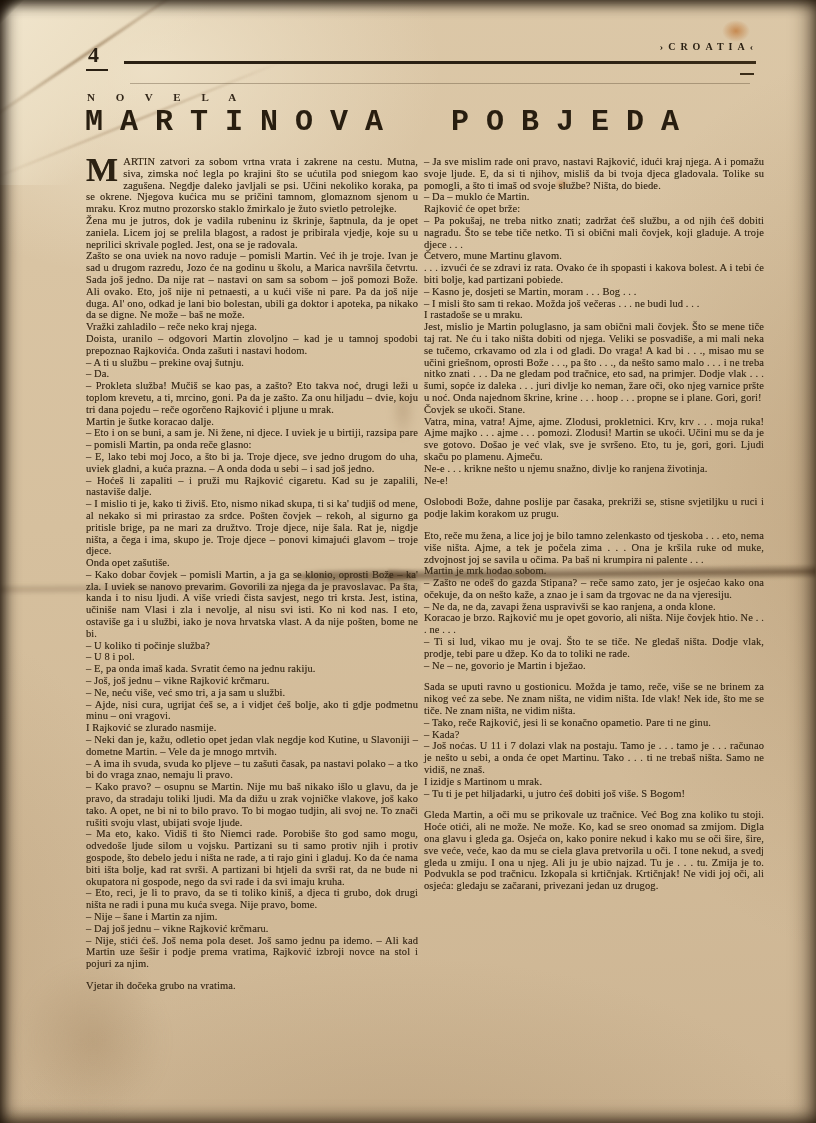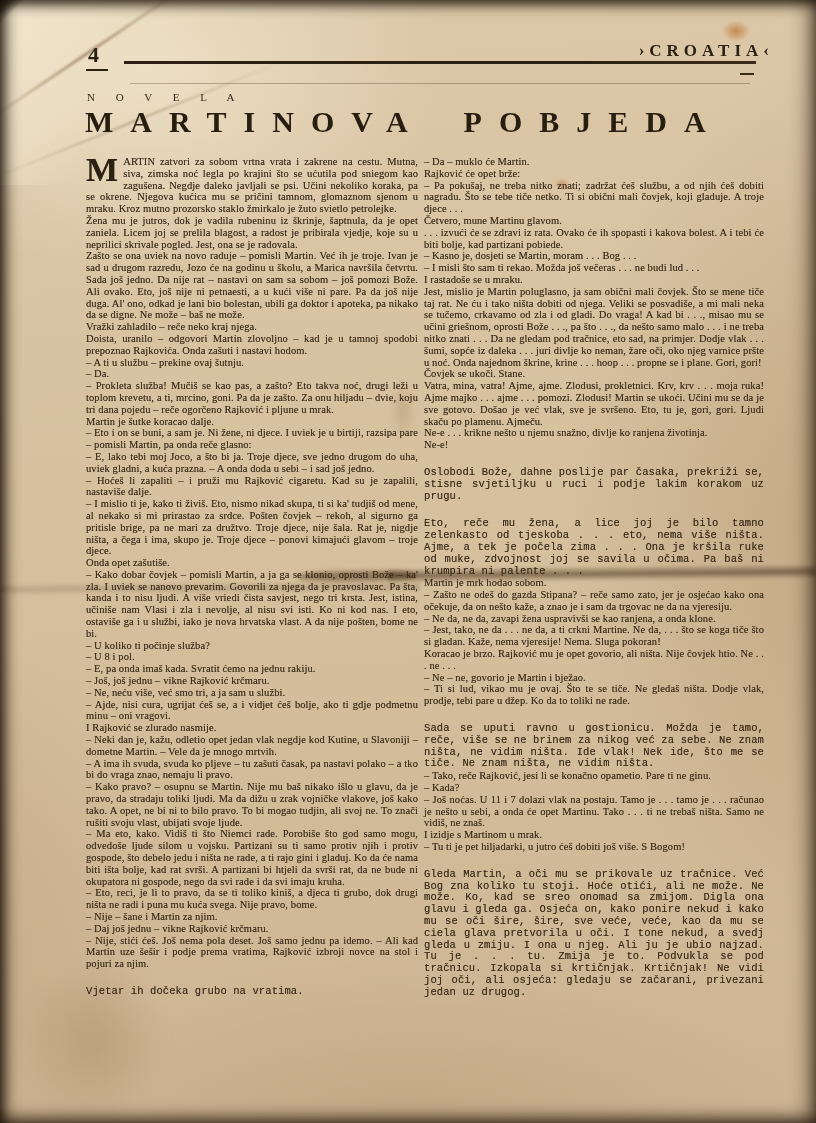--- a/index.html
+++ b/index.html
@@ -49,36 +49,36 @@
     background:radial-gradient(rgba(156,126,90,0.35),rgba(156,126,90,0) 70%);filter:blur(6px);}
   .stain-4{top:380px;left:390px;width:26px;height:60px;
     background:radial-gradient(rgba(150,120,86,0.30),rgba(150,120,86,0) 70%);filter:blur(3px);}
 
   .page-number{position:absolute;top:42px;left:86px;font-size:22px;font-weight:bold;
     color:#2a2013;border-bottom:2.5px solid #2a2013;padding:0 9px 1px 2px;}
   .header-rule{position:absolute;top:61px;left:124px;width:632px;height:2.5px;
     background:linear-gradient(90deg,#2a2013 0%,#2a2013 70%,#3a2c18 100%);}
   .header-rule-echo{position:absolute;top:83px;left:130px;width:620px;height:1px;
     background:rgba(78,60,38,0.35);filter:blur(0.5px);}
-  .masthead{position:absolute;top:41px;right:42px;font-size:17px;font-weight:bold;
+  .masthead{position:absolute;top:41px;right:58px;font-size:10px;font-weight:bold;
     letter-spacing:5px;color:#2b2114;}
   .masthead-dash{position:absolute;top:73px;right:62px;width:14px;height:2px;background:#3a2c18;}
 
-  .kicker{position:absolute;top:91px;left:87px;font-size:11px;font-weight:normal;
+  .kicker{position:absolute;top:91px;left:87px;font-size:11px;font-weight:bold;
     letter-spacing:9px;color:#33271a;}
   .title{position:absolute;top:105px;left:85px;font-size:30px;font-weight:bold;
-    letter-spacing:17px;word-spacing:16px;white-space:nowrap;color:#281e10;}
+    letter-spacing:17px;word-spacing:16px;white-space:nowrap;color:#281e10;font-family:Liberation Mono, monospace;}
 
   .column{position:absolute;top:156px;font-size:10.5px;line-height:11.8px;
     text-align:justify;color:#3a2c1a;letter-spacing:0.1px;
     text-shadow:0 0 0.5px rgba(58,44,26,0.55);}
   .column-left{left:86px;width:332px;}
   .column-right{left:424px;width:340px;}
   .para{margin:0;}
-  .para.gap{margin-top:16px;font-family:Liberation Mono, monospace;}
+  .para.gap{margin-top:10px;}
   .dropcap{float:left;font-size:34px;line-height:25px;font-weight:bold;
     padding:1px 5px 0 0;color:#2c2213;}
 </style>
 </head>
 <body>
 
 <div class="page">
 
   <div class="corner-fold"></div>
   <div class="crease crease-diag-1"></div>
@@ -127,42 +127,42 @@
       <p class="para">– A ima ih svuda, svuda ko pljeve – tu zašuti časak, pa nastavi polako – a tko bi do vraga znao, nemaju li pravo.</p>
       <p class="para">– Kako pravo? – osupnu se Martin. Nije mu baš nikako išlo u glavu, da je pravo, da stradaju toliki ljudi. Ma da dižu u zrak vojničke vlakove, još kako tako. A opet, ne bi ni to bilo pravo. To bi mogao tudjin, ali svoj ne. To znači rušiti svoju vlast, ubijati svoje ljude.</p>
       <p class="para">– Ma eto, kako. Vidiš ti što Niemci rade. Porobiše što god samo mogu, odvedoše ljude silom u vojsku. Partizani su ti samo protiv njih i protiv gospode, što debelo jedu i ništa ne rade, a ti rajo gini i gladuj. Ko da će nama biti išta bolje, kad rat svrši. A partizani bi htjeli da svrši rat, da ne bude ni okupatora ni gospode, nego da svi rade i da svi imaju kruha.</p>
       <p class="para">– Eto, reci, je li to pravo, da se ti toliko kiniš, a djeca ti grubo, dok drugi ništa ne radi i puna mu kuća svega. Nije pravo, bome.</p>
       <p class="para">– Nije – šane i Martin za njim.</p>
       <p class="para">– Daj još jednu – vikne Rajković krčmaru.</p>
       <p class="para">– Nije, stići ćeš. Još nema pola deset. Još samo jednu pa idemo. – Ali kad Martin uze šešir i podje prema vratima, Rajković izbroji novce na stol i pojuri za njim.</p>
       <p class="para gap">Vjetar ih dočeka grubo na vratima.</p>
     </div>
   <div class="column column-right">
+      <p class="para">– Ja sve mislim rade oni pravo, nastavi Rajković, idući kraj njega. A i pomažu svoje ljude. E, da si ti njihov, misliš da bi tvoja djeca gladovala. Tolike su pomogli, a što ti imaš od svoje službe? Ništa, do biede.</p>
       <p class="para">– Da – muklo će Martin.</p>
       <p class="para">Rajković će opet brže:</p>
       <p class="para">– Pa pokušaj, ne treba nitko znati; zadržat ćeš službu, a od njih ćeš dobiti nagradu. Što se tebe tiče netko. Ti si obični mali čovjek, koji gladuje. A troje djece . . .</p>
       <p class="para">Četvero, mune Martinu glavom.</p>
       <p class="para">. . . izvući će se zdravi iz rata. Ovako će ih spopasti i kakova bolest. A i tebi će biti bolje, kad partizani pobiede.</p>
       <p class="para">– Kasno je, dosjeti se Martin, moram . . . Bog . . .</p>
       <p class="para">– I misli što sam ti rekao. Možda još večeras . . . ne budi lud . . .</p>
       <p class="para">I rastadoše se u mraku.</p>
       <p class="para">Jest, mislio je Martin poluglasno, ja sam obični mali čovjek. Što se mene tiče taj rat. Ne ću i tako ništa dobiti od njega. Veliki se posvadiše, a mi mali neka se tučemo, crkavamo od zla i od gladi. Do vraga! A kad bi . . ., misao mu se učini griešnom, oprosti Bože . . ., pa što . . ., da nešto samo malo . . . i ne treba nitko znati . . . Da ne gledam pod tračnice, eto sad, na primjer. Dodje vlak . . . šumi, sopće iz daleka . . . juri divlje ko neman, žare oči, oko njeg varnice pršte u noć. Onda najednom škrine, krine . . . hoop . . . propne se i plane. Gori, gori!</p>
       <p class="para">Čovjek se ukoči. Stane.</p>
       <p class="para">Vatra, mina, vatra! Ajme, ajme. Zlodusi, prokletnici. Krv, krv . . . moja ruka! Ajme majko . . . ajme . . . pomozi. Zlodusi! Martin se ukoći. Učini mu se da je sve gotovo. Došao je već vlak, sve je svršeno. Eto, tu je, gori, gori. Ljudi skaču po plamenu. Ajmeču.</p>
       <p class="para">Ne-e . . . krikne nešto u njemu snažno, divlje ko ranjena životinja.</p>
       <p class="para">Ne-e!</p>
       <p class="para gap">Oslobodi Bože, dahne poslije par časaka, prekriži se, stisne svjetiljku u ruci i podje lakim korakom uz prugu.</p>
       <p class="para gap">Eto, reče mu žena, a lice joj je bilo tamno zelenkasto od tjeskoba . . . eto, nema više ništa. Ajme, a tek je počela zima . . . Ona je kršila ruke od muke, zdvojnost joj se savila u očima. Pa baš ni krumpira ni palente . . .</p>
       <p class="para">Martin je mrk hodao sobom.</p>
       <p class="para">– Zašto ne odeš do gazda Stipana? – reče samo zato, jer je osjećao kako ona očekuje, da on nešto kaže, a znao je i sam da trgovac ne da na vjeresiju.</p>
       <p class="para">– Ne da, ne da, zavapi žena uspravivši se kao ranjena, a onda klone.</p>
-      <p class="para">– Jest, tako, ne da . . . ne da, a ti crkni Martine. Ne da, . . . što se koga tiče što si gladan. Kaže, nema vjeresije! Nema. Sluga pokoran!</p>
       <p class="para">Koracao je brzo. Rajković mu je opet govorio, ali ništa. Nije čovjek htio. Ne . . . ne . . .</p>
+      <p class="para">– Ti si lud, vikao mu je ovaj. Što te se tiče. Ne gledaš ništa. Dodje vlak, prodje, tebi pare u džep. Ko da to toliki ne rade.</p>
       <p class="para">– Ne – ne, govorio je Martin i bježao.</p>
-      <p class="para">– Ti si lud, vikao mu je ovaj. Što te se tiče. Ne gledaš ništa. Dodje vlak, prodje, tebi pare u džep. Ko da to toliki ne rade.</p>
       <p class="para gap">Sada se uputi ravno u gostionicu. Možda je tamo, reče, više se ne brinem za nikog već za sebe. Ne znam ništa, ne vidim ništa. Ide vlak! Nek ide, što me se tiče. Ne znam ništa, ne vidim ništa.</p>
       <p class="para">– Tako, reče Rajković, jesi li se konačno opametio. Pare ti ne ginu.</p>
       <p class="para">– Kada?</p>
       <p class="para">– Još noćas. U 11 i 7 dolazi vlak na postaju. Tamo je . . . tamo je . . . računao je nešto u sebi, a onda će opet Martinu. Tako . . . ti ne trebaš ništa. Samo ne vidiš, ne znaš.</p>
       <p class="para">I izidje s Martinom u mrak.</p>
       <p class="para">– Tu ti je pet hiljadarki, u jutro ćeš dobiti još više. S Bogom!</p>
       <p class="para gap">Gleda Martin, a oči mu se prikovale uz tračnice. Već Bog zna koliko tu stoji. Hoće otići, ali ne može. Ne može. Ko, kad se sreo onomad sa zmijom. Digla ona glavu i gleda ga. Osjeća on, kako ponire nekud i kako mu se oči šire, šire, sve veće, veće, kao da mu se ciela glava pretvorila u oči. I tone nekud, a svedj gleda u zmiju. I ona u njeg. Ali ju je ubio najzad. Tu je . . . tu. Zmija je to. Podvukla se pod tračnicu. Izkopala si krtičnjak. Krtičnjak! Ne vidi joj oči, ali osjeća: gledaju se začarani, privezani jedan uz drugog.</p>
     </div>
 
 </div>

